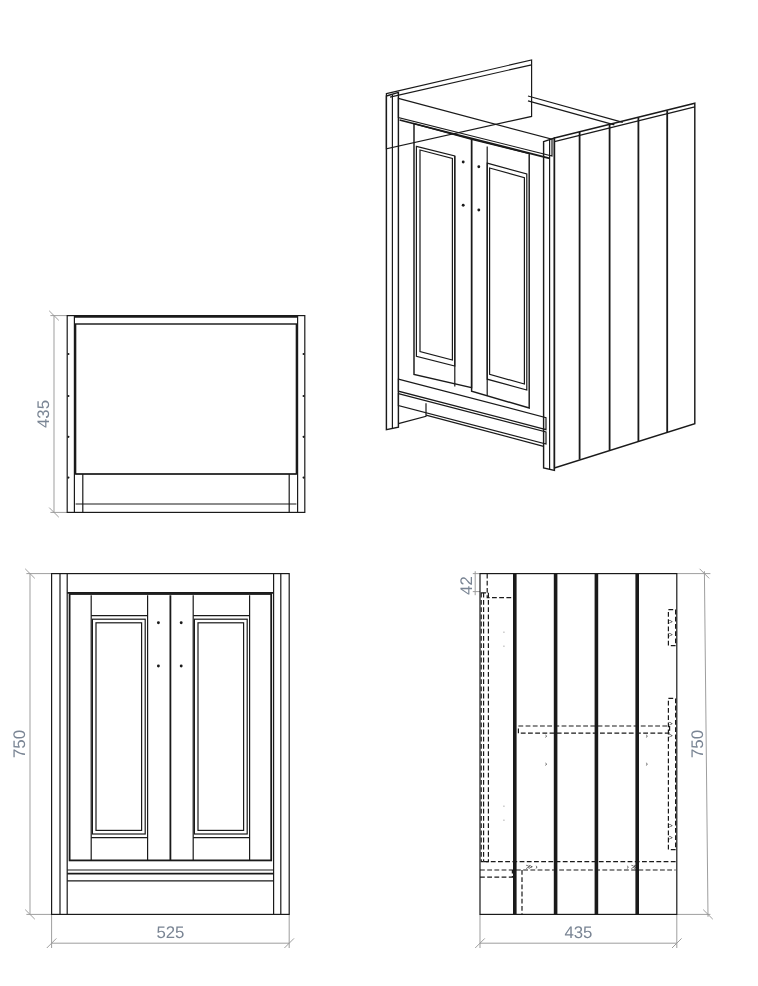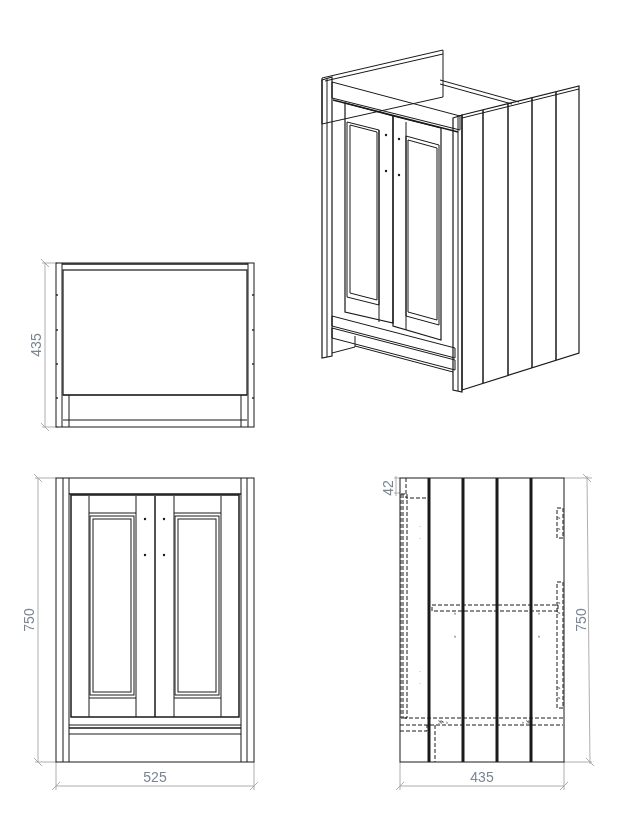--- a/index.html
+++ b/index.html
@@ -84,21 +84,21 @@
     <circle cx="27" cy="80" r="0.9" fill="#1a1a1a"></circle>
     <circle cx="27" cy="114" r="0.9" fill="#1a1a1a"></circle>
     <circle cx="27" cy="148" r="0.9" fill="#1a1a1a"></circle>
     <circle cx="223" cy="45" r="0.9" fill="#1a1a1a"></circle>
     <circle cx="223" cy="80" r="0.9" fill="#1a1a1a"></circle>
     <circle cx="223" cy="114" r="0.9" fill="#1a1a1a"></circle>
     <circle cx="223" cy="148" r="0.9" fill="#1a1a1a"></circle>
   </svg>
 </div>
 
-<div class="view" style="left:20px;top:460px;width:260px;height:340px;">
+<div class="view" style="left:7px;top:460px;width:260px;height:340px;">
   <svg width="260" height="340" viewBox="0 0 260 340">
 
     <line class="dimln" x1="18" y1="18" x2="18" y2="302"></line>
     <line class="dimln" x1="15" y1="18" x2="36" y2="18"></line>
     <line class="dimln" x1="15" y1="302" x2="36" y2="302"></line>
     <line class="dimln" x1="14" y1="14" x2="22" y2="22"></line>
     <line class="dimln" x1="14" y1="298" x2="22" y2="306"></line>
     <text class="dim-text" transform="translate(14,160) rotate(-90)" text-anchor="middle">750</text>
 
     <line class="dimln" x1="36" y1="302" x2="36" y2="330"></line>

